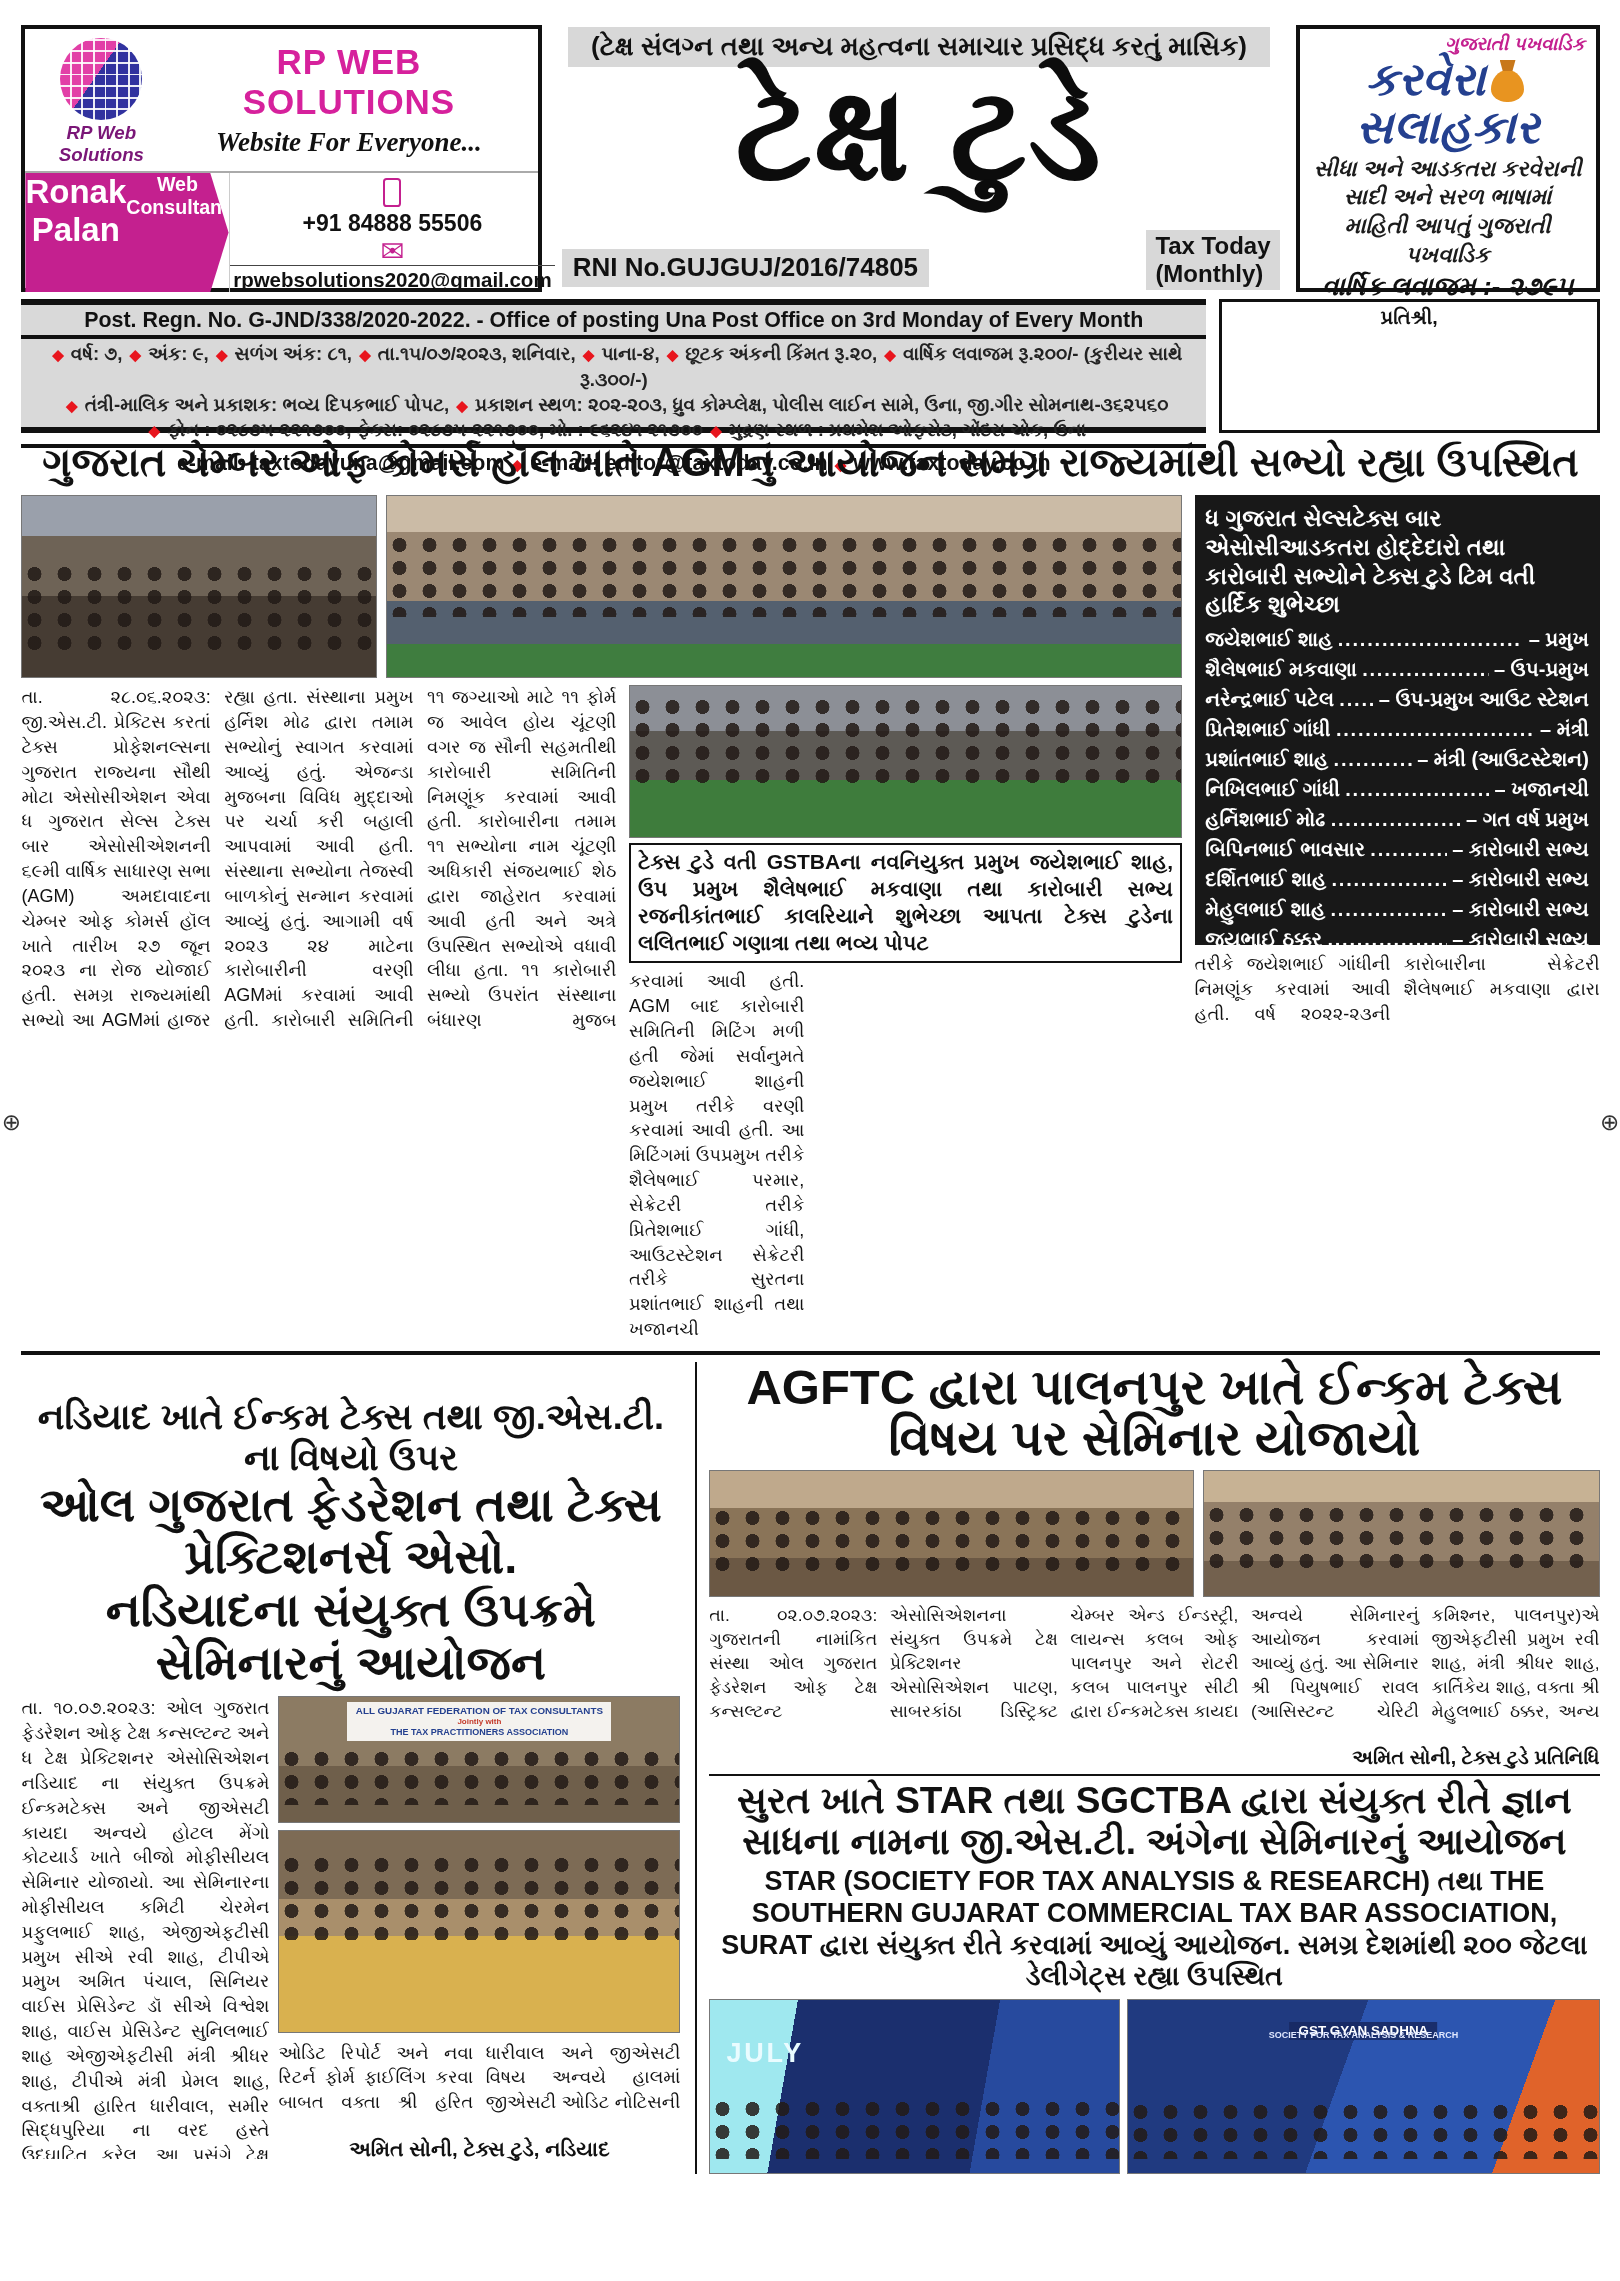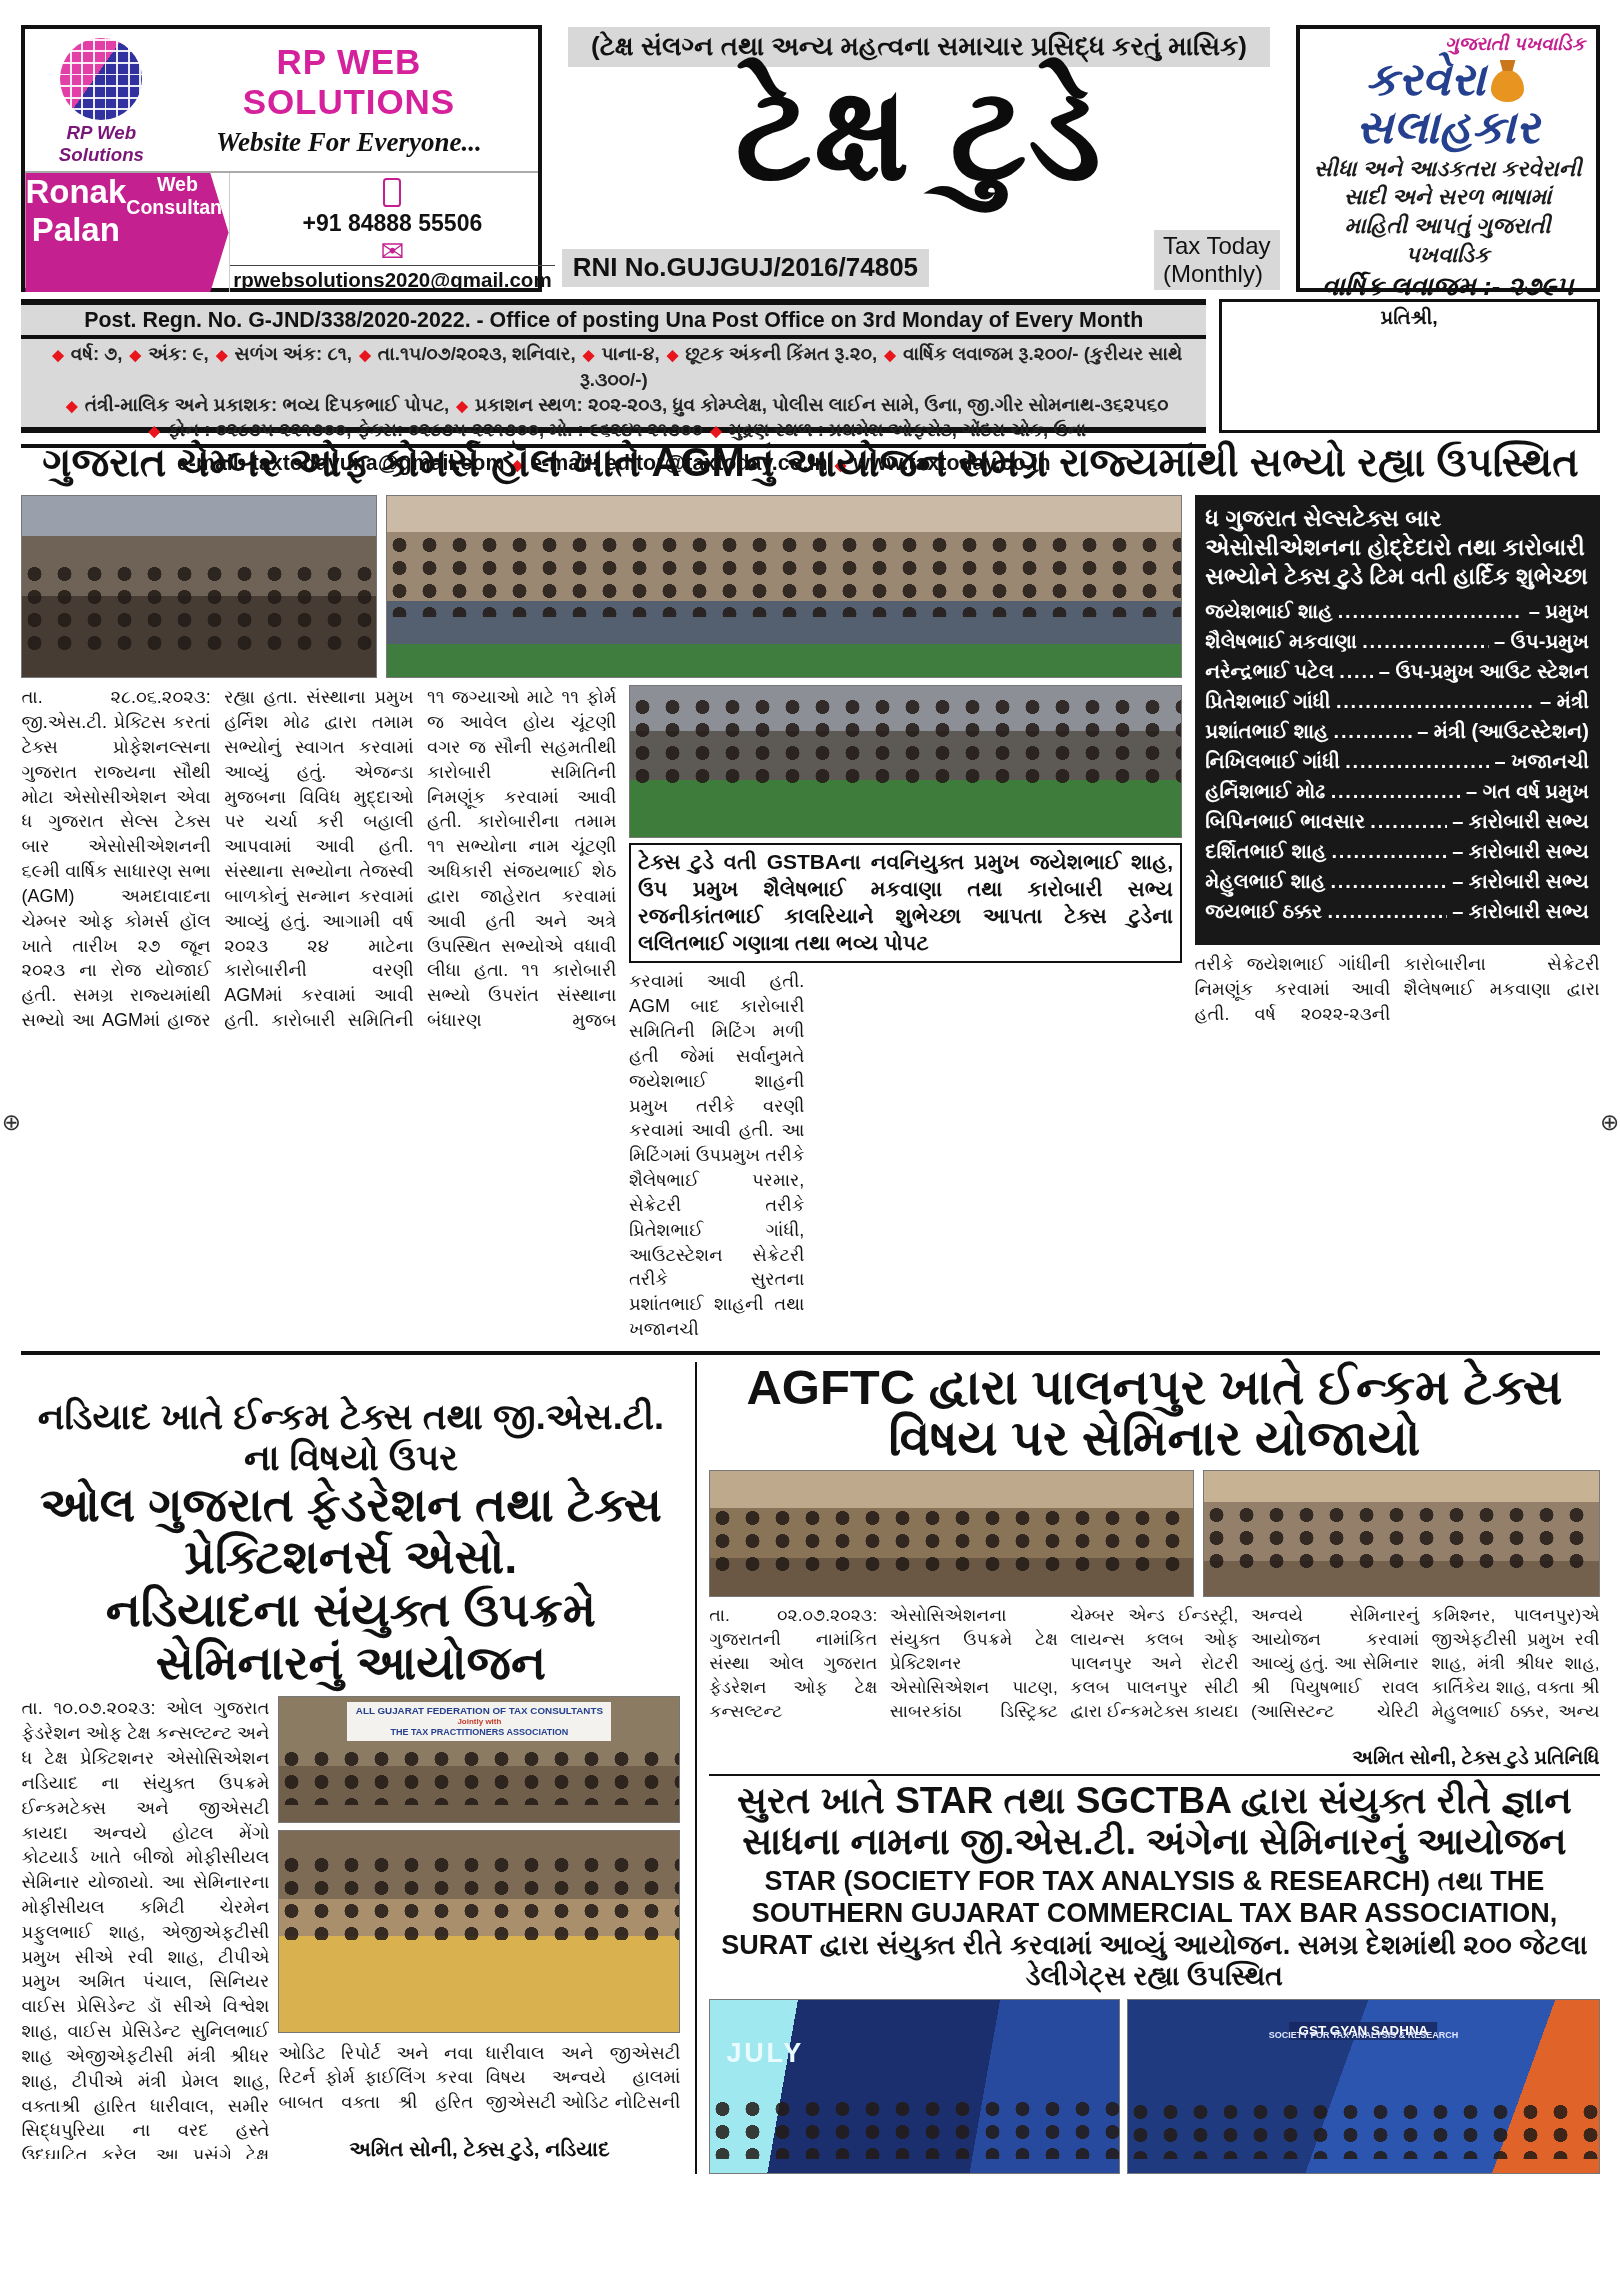--- a/index.html
+++ b/index.html
@@ -29,21 +29,21 @@
   .rp-contact { flex:1; text-align:center; padding-top:5.3px; border-left:1.8px solid #ccc; }
   .icon-phone { display:inline-block; width:18px; height:28.5px; border:2.7px solid #c4208f; border-radius:3.6px; }
   .rp-phone { font-size:23px; font-weight:800; }
   .icon-mail { color:#c4208f; font-size:28.5px; line-height:1; }
   .rp-email { font-size:20.5px; font-weight:800; border-top:1.8px solid #444; display:inline-block; padding:1.8px 3.6px 0; }
 
   .masthead { flex:1; position:relative; text-align:center; }
   .mast-tagline { display:inline-block; background:#d8d8d8; padding:4.5px 23px; font-size:26px; font-weight:800; margin-top:1.8px; }
   .mast-logo { font-size:132px; font-weight:900; line-height:1.02; letter-spacing:1.8px; color:#0c0c0c; }
   .mast-rni { position:absolute; left:7.1px; bottom:5.3px; background:#d8d8d8; font-size:26px; font-weight:800; padding:3.6px 10.7px; }
-  .mast-eng { position:absolute; right:3.6px; bottom:1.8px; background:#d8d8d8; font-size:24px; font-weight:400; padding:2.7px 9px; text-align:left; line-height:1.15; }
+  .mast-eng { position:absolute; right:3.6px; bottom:1.8px; background:#d8d8d8; font-size:24px; font-weight:700; padding:2.7px 9px; text-align:left; line-height:1.15; }
 
   .karvera-ad { width:304px; border:4.5px solid #111; padding:3.6px 10.7px 5.3px; text-align:center;font-style:italic; }
   .kv-badge { text-align:right; color:#c4208f; font-weight:800; font-size:18.7px; }
   .kv-title { color:#24408f; font-weight:900; font-size:46px; line-height:1.05; }
   .moneybag { display:inline-block; position:relative; width:37px; height:43px; vertical-align:-7.1px; margin:0 3.6px; }
   .moneybag::before { content:""; position:absolute; bottom:0; left:1.8px; right:1.8px; height:32px; background:#e89420;
       border-radius:50% 50% 48% 48% / 62% 62% 40% 40%; }
   .moneybag::after { content:""; position:absolute; top:0.9px; left:50%; transform:translateX(-50%); width:16px; height:11.6px;
       background:#c8781a; clip-path:polygon(20% 100%,0 0,100% 0,80% 100%); }
   .kv-desc { font-size:22px; font-weight:700; line-height:1.3; margin-top:3.6px; color:#1c1c1c; }
@@ -226,21 +226,21 @@
         <div class="body-text a1-text">તા. ૨૮.૦૬.૨૦૨૩: જી.એસ.ટી. પ્રેક્ટિસ કરતાં ટેક્સ પ્રોફેશનલ્સના ગુજરાત રાજ્યના સૌથી મોટા એસોસીએશન એવા ધ ગુજરાત સેલ્સ ટેક્સ બાર એસોસીએશનની ૬૯મી વાર્ષિક સાધારણ સભા (AGM) અમદાવાદના ચેમ્બર ઓફ કોમર્સ હૉલ ખાતે તારીખ ૨૭ જૂન ૨૦૨૩ ના રોજ યોજાઈ હતી. સમગ્ર રાજ્યમાંથી સભ્યો આ AGMમાં હાજર રહ્યા હતા. સંસ્થાના પ્રમુખ હર્નિશ મોઢ દ્વારા તમામ સભ્યોનું સ્વાગત કરવામાં આવ્યું હતું. એજન્ડા મુજબના વિવિધ મુદ્દાઓ પર ચર્ચા કરી બહાલી આપવામાં આવી હતી. સંસ્થાના સભ્યોના તેજસ્વી બાળકોનું સન્માન કરવામાં આવ્યું હતું. આગામી વર્ષ ૨૦૨૩ ૨૪ માટેના કારોબારીની વરણી AGMમાં કરવામાં આવી હતી. કારોબારી સમિતિની ૧૧ જગ્યાઓ માટે ૧૧ ફોર્મ જ આવેલ હોય ચૂંટણી વગર જ સૌની સહમતીથી કારોબારી સમિતિની નિમણૂંક કરવામાં આવી હતી. કારોબારીના તમામ ૧૧ સભ્યોના નામ ચૂંટણી અધિકારી સંજયભાઈ શેઠ દ્વારા જાહેરાત કરવામાં આવી હતી અને અત્રે ઉપસ્થિત સભ્યોએ વધાવી લીધા હતા. ૧૧ કારોબારી સભ્યો ઉપરાંત સંસ્થાના બંધારણ મુજબ એસોસીએટ સંસ્થાઓ પૈકી ૫ એસોસીએટ સભ્યોની નિમણૂક પણ AGMમાં કરવામાં આવી હતી. આ સભ્યોમાં સેંટરલ ગુજરાત ઝોન તરફથી વડોદરાના નરેન્દ્રભાઈ પટેલ, નોર્થ ગુજરાત ઝોન તરફથી બનાસકાંઠાના સચિનભાઈ ઠક્કર, સૌરાષ્ટ્ર ઝોન ૧ તરફથી ભાવનગરના રમેશભાઈ ત્રિવેદી, સૌરાષ્ટ્ર ઝોન ૨ તરફથી જુનાગઢના રજનીકાંત કાલરિયા તથા સાઉથ ઝોન તરફથી શશાંકભાઈ મીઠાઈવાલાની સર્વાનુમતે વરણી</div>
         <div class="a1-right">
           <div class="photo ph-grass crowd"></div>
           <div class="a1-caption">ટેક્સ ટુડે વતી GSTBAના નવનિયુક્ત પ્રમુખ જયેશભાઈ શાહ, ઉપ પ્રમુખ શૈલેષભાઈ મકવાણા તથા કારોબારી સભ્ય રજનીકાંતભાઈ કાલરિયાને શુભેચ્છા આપતા ટેક્સ ટુડેના લલિતભાઈ ગણાત્રા તથા ભવ્ય પોપટ</div>
           <div class="body-text a1-cont3">કરવામાં આવી હતી. AGM બાદ કારોબારી સમિતિની મિટિંગ મળી હતી જેમાં સર્વાનુમતે જયેશભાઈ શાહની પ્રમુખ તરીકે વરણી કરવામાં આવી હતી. આ મિટિંગમાં ઉપપ્રમુખ તરીકે શૈલેષભાઈ પરમાર, સેક્રેટરી તરીકે પ્રિતેશભાઈ ગાંધી, આઉટસ્ટેશન સેક્રેટરી તરીકે સુરતના પ્રશાંતભાઈ શાહની તથા ખજાનચી</div>
         </div>
       </div>
     </div>
     <div class="a1-side">
       <div class="officials-box">
-        <div class="off-heading">ધ ગુજરાત સેલ્સટેક્સ બાર એસોસીએશનના હોદ્દેદારો તથા કારોબારી સભ્યોને ટેક્સ ટુડે ટિમ વતી હાર્દિક શુભેચ્છા</div>
+        <div class="off-heading">ધ ગુજરાત સેલ્સટેક્સ બાર એસોસીઆડકતરા હોદ્દેદારો તથા કારોબારી સભ્યોને ટેક્સ ટુડે ટિમ વતી હાર્દિક શુભેચ્છા</div>
         <div>
 
             <div class="off-row">
               <span class="off-name">જયેશભાઈ શાહ</span>
               <span class="off-dots"></span>
               <span class="off-role">– પ્રમુખ</span>
             </div>
 
             <div class="off-row">
               <span class="off-name">શૈલેષભાઈ મકવાણા</span>

